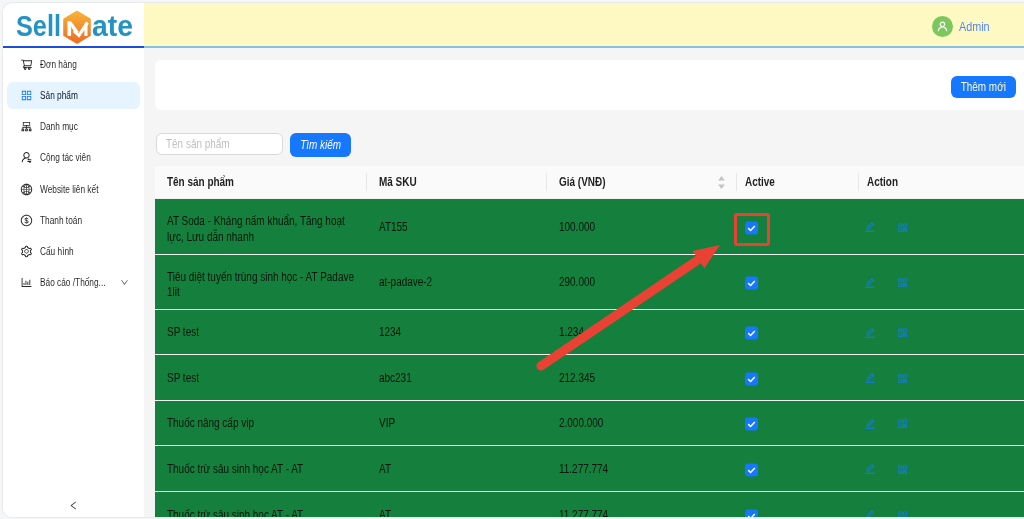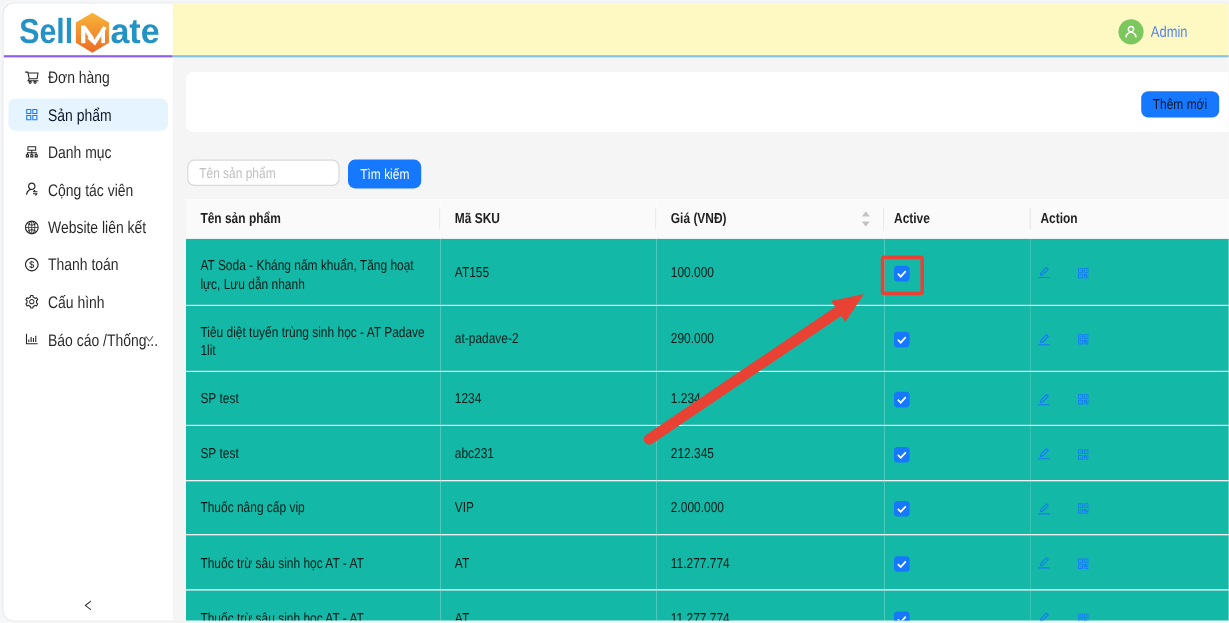--- a/index.html
+++ b/index.html
@@ -3,56 +3,56 @@
 <meta charset="utf-8">
 <style>
 * { margin:0; padding:0; box-sizing:border-box; }
 html,body { width:1024px; height:519px; overflow:hidden; }
 body { font-family:"Liberation Sans", sans-serif; background:#f5f6f7; }
 #stage { position:relative; width:1024px; height:519px; }
 #app { position:absolute; left:3px; top:3px; width:1021px; height:514px;
   background:#fff; border-radius:9px 0 0 9px; overflow:hidden; box-shadow:0 0 0 1px #e9eaeb; }
 
 #logobox { position:absolute; left:0; top:0; width:141px; height:45.4px;
-  border-bottom:2px solid #8b5cf6; display:flex; align-items:center; justify-content:center; }
+  border-bottom:2px solid #1d4ed8; display:flex; align-items:center; justify-content:center; }
 #hdr { position:absolute; left:141px; top:0; right:0; height:45.4px; background:#fef9c3;
   border-bottom:2px solid #84c2e6; }
 #admin { position:absolute; right:28.5px; top:2px; height:43.5px; display:flex; align-items:center; gap:6px; }
 #avatar { width:21px; height:21px; border-radius:50%; background:#7cc85e; display:flex; align-items:center; justify-content:center; }
 #admin span { color:#5584f0; font-size:13px; }
 
 #menu { position:absolute; left:0; top:45.4px; width:141px; bottom:0; background:#fff; }
 #menu ul { list-style:none; display:flex; flex-direction:column; gap:4.2px; padding:2.5px 4px 0 4px; }
 #menu li { height:27px; border-radius:6px; display:flex; align-items:center; padding-left:13px; position:relative; overflow:visible;
-  font-size:14px; color:rgba(0,0,0,.85); white-space:nowrap; }
+  font-size:10px; color:rgba(0,0,0,.85); white-space:nowrap; }
 #menu li .mi { width:13px; height:13px; margin-right:7px; flex:none; display:flex; align-items:center; }
 #menu li.sel { background:#e6f4ff; color:#0f172a; }
 #trigger { position:absolute; left:0; bottom:0; width:141px; height:20px; text-align:center; }
 
 #content { position:absolute; left:141px; top:45.4px; right:0; bottom:0; background:#f5f5f5; }
 #titlecard { position:absolute; left:11px; top:12px; right:0; height:50px; background:#fff; border-radius:6px 0 0 6px; }
 #titlecard h1 { position:absolute; left:16px; top:0; line-height:53px; font-size:15px; font-weight:bold; color:rgba(0,0,0,.88); }
 #btn-add { position:absolute; right:8.5px; top:15.5px; width:65px; height:22px; background:#1677ff; border-radius:6px;
-  color:#0f172a; font-size:12px; text-align:center; line-height:22px; }
+  color:#fef9c3; font-size:12px; text-align:center; line-height:22px; }
 #searchrow { position:absolute; left:12px; top:84.5px; height:24px; }
 #sinput { position:absolute; left:0; top:0.5px; width:127px; height:22px; background:#fff; border:1px solid #d9d9d9;
   border-radius:6px; font-size:12px; color:#bfbfbf; line-height:20px; padding-left:9px; }
 #btn-search { position:absolute; left:134px; top:0; width:61px; height:24px; background:#1677ff; border-radius:6px;
-  color:#fff; font-size:12px; text-align:center; line-height:24px; }
+  color:#fff; font-size:12px; text-align:center; line-height:24px;font-style:italic; }
 
 #tbl { position:absolute; left:11px; top:117.5px; width:870px; border-collapse:collapse; table-layout:fixed;
   background:#fff; font-size:12px; color:rgba(0,0,0,.85); }
 #tbl th { background:#fafafa; height:33px; font-weight:bold; text-align:left; position:relative; font-size:12px; color:rgba(0,0,0,.88); }
 #tbl th, #tbl td { padding:0 8px 0 12px; vertical-align:middle; }
 #tbl th.c4, #tbl td.c4, #tbl th.c5, #tbl td.c5 { padding-left:8px; }
 #tbl td.act { padding-left:5px; }
 #tbl td.act svg { transform:translateY(2px); }
 #tbl th:not(:last-child)::after { content:""; position:absolute; right:0; top:7.5px; width:1px; height:18px; background:#e7e7e7; }
 #tbl tr { border-bottom:1px solid #f0f0f0; }
-#tbl td { background:#14b8a6; }
+#tbl td { background:#15803d; }
 .lh { line-height:15.5px; padding-top:6px !important; }
 .t { display:inline-block; transform:scaleX(0.83); transform-origin:0 50%; white-space:nowrap; }
 
 .cb { width:13px; height:13px; border-radius:3px; background:#1677ff; display:inline-block; position:relative; }
 td.cbc .cb { transform:translateY(2.5px); }
 
 #redrect { position:absolute; left:734px; top:213px; width:36px; height:32.5px; border:3px solid #e94234; border-radius:3px; z-index:30; }
 #arrow { position:absolute; left:0; top:0; z-index:29; pointer-events:none; }
 </style>
 </head>

